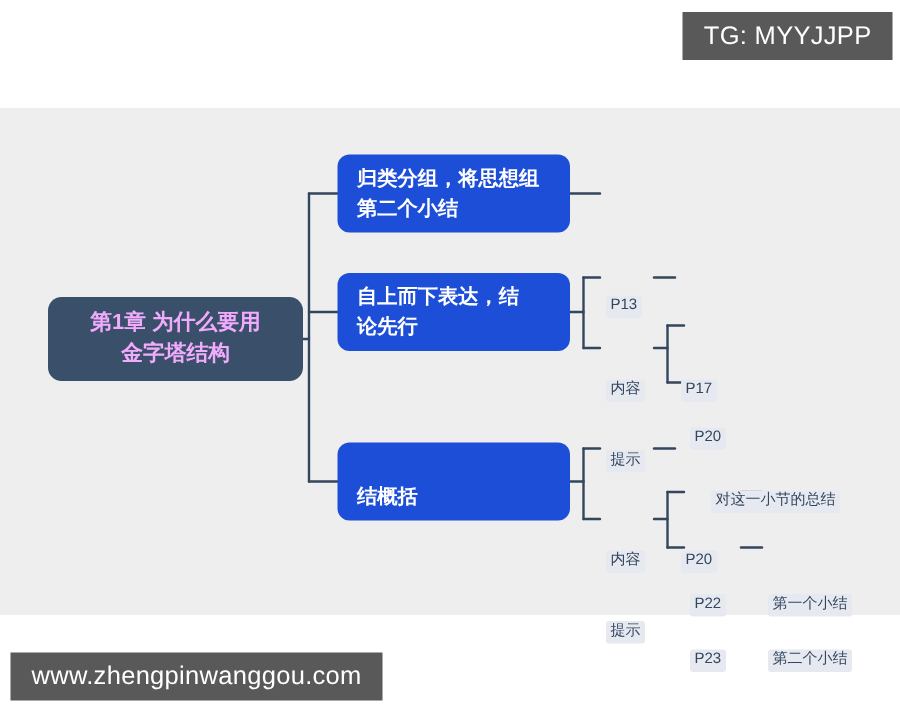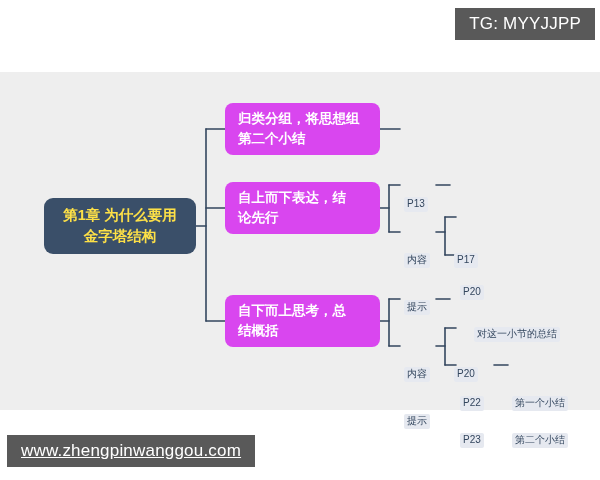--- a/index.html
+++ b/index.html
@@ -31,21 +31,20 @@
     top: 8px;
     height: 32px;
     padding: 0 14px;
     margin-left: 30px;
   }
   #wm-bottom {
     left: 7px;
     bottom: 13px;
     height: 32px;
     padding: 16px 14px;
-    text-decoration: underline;
   }
 
   
   #canvas {
     position: absolute;
     left: 0;
     top: 72px;
     width: 600px;
     height: 338px;
     background: #eeeeee;
@@ -60,41 +59,41 @@
 
   
   .node {
     position: absolute;
     box-sizing: border-box;
     display: flex;
     align-items: center;
   }
 
   .root {
-    left: 44px;
+    left: 32px;
     top: 126px;
-    width: 152px;
+    width: 170px;
     height: 56px;
     background: #3a4f६9;
     background: #3a4f69;
     border-radius: 9px;
-    color: #fde047;
+    color: #f0abfc;
     font-size: 14.5px;
     font-weight: bold;
     line-height: 1.45;
     justify-content: center;
     text-align: center;
     padding: 0 10px;
   }
 
   .branch {
     left: 225px;
     width: 155px;
     height: 52px;
-    background: #d946ef;
+    background: #1d4ed8;
     border-radius: 8px;
     color: #ffffff;
     font-size: 13.5px;
     font-weight: bold;
     line-height: 1.5;
     padding: 0 13px;
   }
   #branch-0 { top: 31px; }
   #branch-1 { top: 110px; }
   #branch-2 { top: 223px; }
@@ -198,21 +197,21 @@
   </div>
   <div class="leaf" style="left:460px; top:213px;">
     <span>P20</span>
   </div>
   <div class="leaf" style="left:460px; top:255px;margin-left:14px;">
     <span>对这一小节的总结</span>
   </div>
 
   <div class="node branch" id="branch-2">
     <span>
-      <span>自下而上思考，总</span><br>
+      <br>
       <span>结概括</span>
     </span>
   </div>
   <div class="leaf" style="left:404px; top:295px;">
     <span>内容</span>
   </div>
   <div class="leaf" style="left:454px; top:295px;">
     <span>P20</span>
   </div>
   <div class="leaf" style="left:404px; top:342px;">

